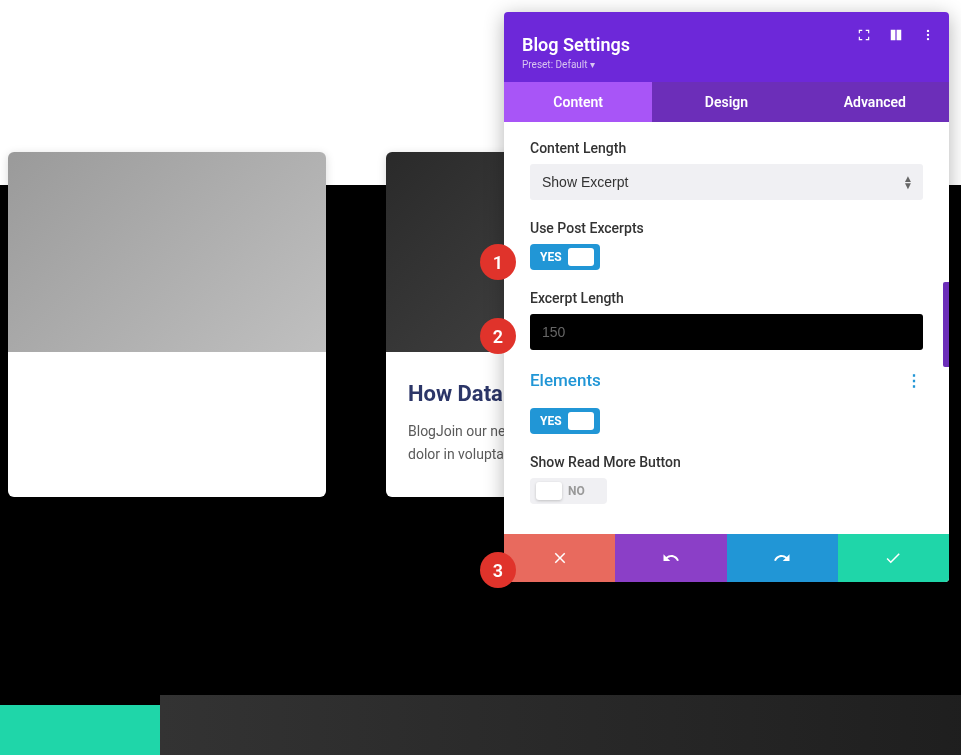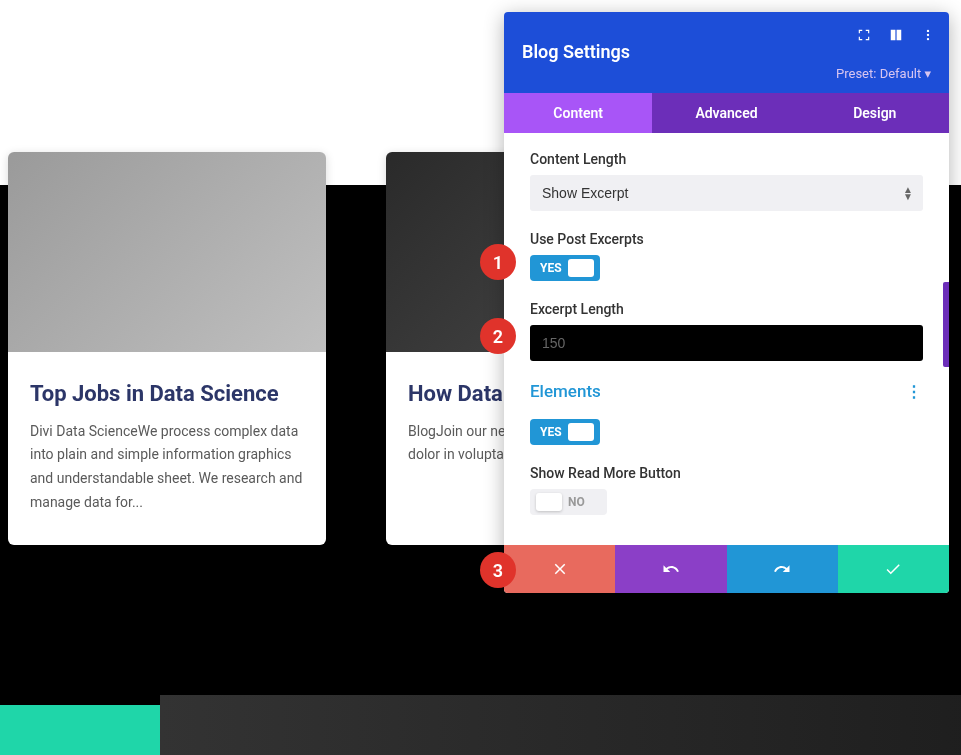--- a/index.html
+++ b/index.html
@@ -13,23 +13,23 @@
 .cards { position: absolute; top: 152px; left: 8px; display: flex; gap: 60px; }
 .card { width: 318px; background: #fff; border-radius: 6px; overflow: hidden; box-shadow: 0 2px 10px rgba(0,0,0,0.15); }
 .card-img { width: 100%; height: 200px; background: #888; position: relative; }
 .card-img.phone { background: linear-gradient(135deg, #9a9a9a, #c0c0c0); }
 .card-img.servers { background: linear-gradient(135deg, #2a2a2a, #4a4a4a); }
 .card-body { padding: 28px 22px 30px; }
 .card-title { font-size: 22px; font-weight: 700; color: #2c3668; line-height: 1.25; margin-bottom: 12px; }
 .card-text { font-size: 14px; color: #5a5a5a; line-height: 1.7; }
 
 .panel { position: absolute; top: 12px; left: 504px; width: 445px; background: #fff; box-shadow: 0 4px 20px rgba(0,0,0,0.3); border-radius: 4px; overflow: hidden; }
-.panel-header { background: #1d4ed8; color: #fff; padding: 29px 18px 12px; position: relative; }
+.panel-header { background: #6d28d9; color: #fff; padding: 22px 18px 12px; position: relative; }
 .panel-title { font-size: 18px; font-weight: 600; margin-bottom: 4px; }
-.panel-preset { font-size: 13px; color: #d8c5f0; text-align: right; }
+.panel-preset { font-size: 10px; color: #d8c5f0; }
 .panel-icons { position: absolute; top: 16px; right: 14px; display: flex; gap: 18px; }
 .panel-icons span { width: 14px; height: 14px; display: inline-flex; align-items: center; justify-content: center; cursor: pointer; }
 .panel-icons svg { width: 14px; height: 14px; fill: #fff; }
 
 .tabs { display: flex; background: #6c2eb9; }
 .tab { padding: 12px 0; flex: 1; text-align: center; color: #fff; font-size: 14px; font-weight: 600; cursor: pointer; }
 .tab.active { background: #a855f7; }
 
 .panel-body { padding: 18px 26px 10px; max-height: 560px; overflow-y: auto; }
 .scroll-indicator { position: absolute; right: -6px; top: 270px; width: 12px; height: 85px; background: #6c2eb9; border-radius: 2px; }
@@ -69,24 +69,20 @@
 <body>
 
 <div class="bg-white-top"></div>
 <div class="bg-black-mid"></div>
 <div class="bg-bottom-img"></div>
 <div class="green-block"></div>
 
 <div class="cards">
   <div class="card">
     <div class="card-img phone"></div>
-    <div class="card-body">
-      <h3 class="card-title">Top Jobs in Data Science</h3>
-      <p class="card-text">Divi Data ScienceWe process complex data into plain and simple information graphics and understandable sheet. We research and manage data for...</p>
-    </div>
   </div>
   <div class="card">
     <div class="card-img servers"></div>
     <div class="card-body">
       <h3 class="card-title">How Data Science Works</h3>
       <p class="card-text">BlogJoin our newsletter DiviDuis aute irure dolor in voluptate velit esse cillum nulla...</p>
     </div>
   </div>
 </div>
 
@@ -109,22 +105,22 @@
           <svg viewBox="0 0 24 24">
             <circle cx="12" cy="5" r="2"></circle>
             <circle cx="12" cy="12" r="2"></circle>
             <circle cx="12" cy="19" r="2"></circle>
           </svg>
         </span>
     </div>
   </div>
   <div class="tabs">
     <div class="tab active">Content</div>
+    <div class="tab">Design</div>
     <div class="tab">Advanced</div>
-    <div class="tab">Design</div>
   </div>
   <div class="panel-body">
 
     <div class="field">
       <label class="field-label">Content Length</label>
       <div class="select-wrap">
         <select class="select">
           <option>Show Excerpt</option>
         </select>
         <div class="select-arrows">▲<br>▼</div>

